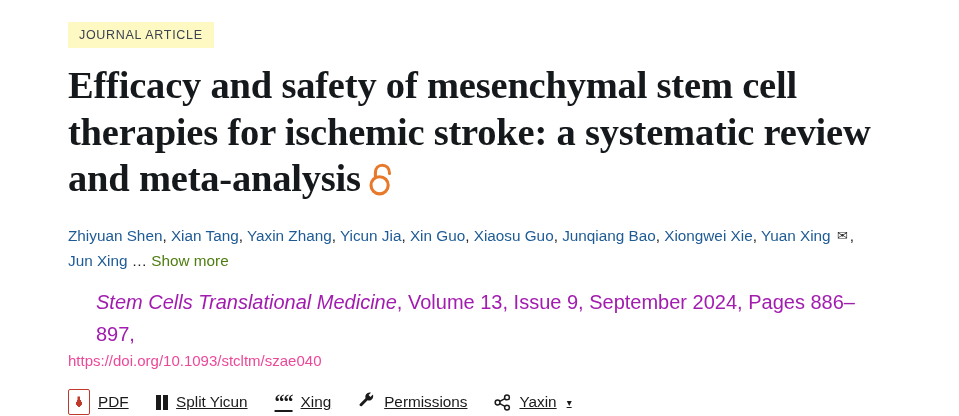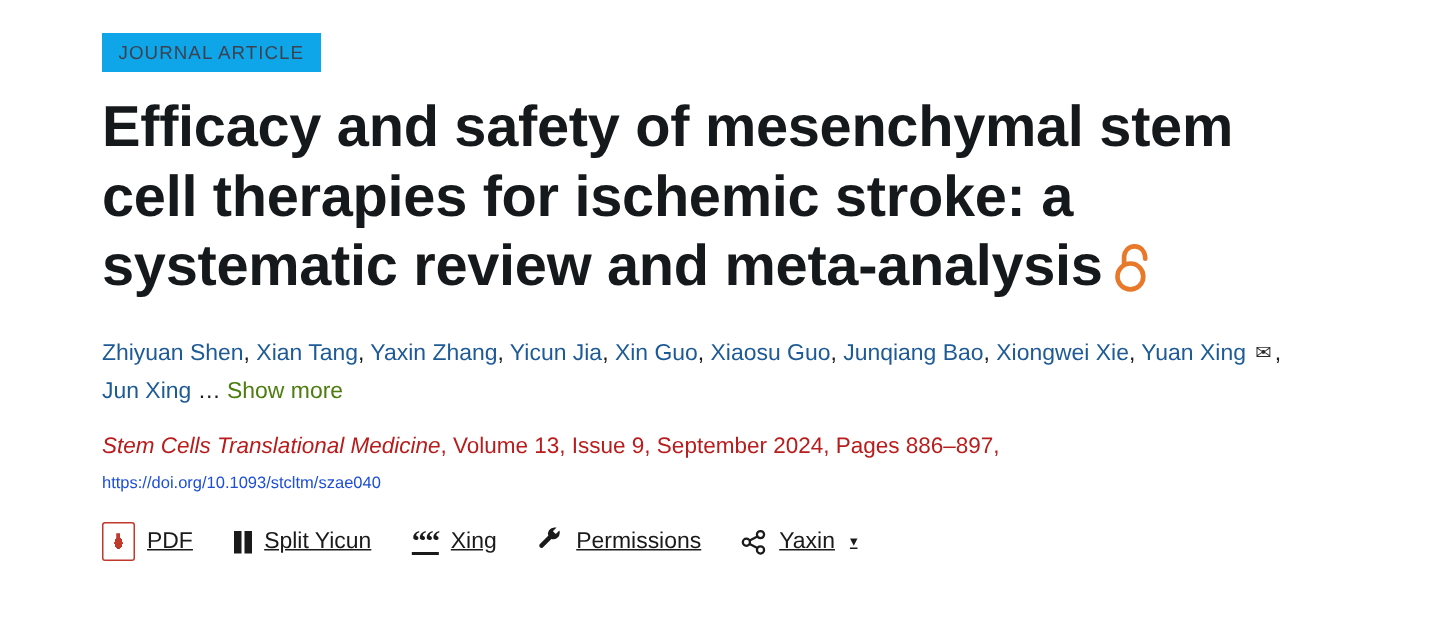--- a/index.html
+++ b/index.html
@@ -16,30 +16,30 @@
   }
   .page {
     position: relative;
     width: 959px;
     height: 416px;
     box-sizing: border-box;
     padding: 22px 70px 0 68px;
   }
   .badge {
     display: inline-block;
-    background: #0ea5e9;
+    background: #fef9c3;
     color: #3c4350;
     font-size: 12.5px;
     letter-spacing: 0.7px;
     font-weight: 400;
     padding: 6px 11px 6px 11px;
     margin-bottom: 14px;
   }
   .title {
-    font-family: Liberation Sans, sans-serif;
+    font-family: Liberation Serif, serif;
     font-size: 38.5px;
     line-height: 1.21;
     font-weight: 700;
     color: #16191c;
     letter-spacing: -0.2px;
     margin: 0 0 16px 0;
     max-width: 840px;
   }
   .oa-icon {
     display: inline-block;
@@ -62,31 +62,32 @@
   .envelope {
     display: inline-block;
     color: #2b2b2b;
     font-size: 13px;
     vertical-align: 1px;
     margin: 0 2px;
   }
   .ellipsis { color: #1a1a1a; }
   .show-more { color: #4d7c0f; cursor: pointer; }
   .citation {
-    font-size: 15px;
-    color: #b91c1c;
+    font-size: 20px;
+    color: #a21caf;
     line-height: 1.6;
     margin-bottom: 2px;
+    margin-left: 28px;
   }
   .citation .journal {
     font-style: italic;
   }
   .doi {
-    font-size: 11px;
-    color: #1d4ed8;
+    font-size: 15px;
+    color: #ec4899;
     text-decoration: none;
     display: inline-block;
     margin-bottom: 14px;
   }
   .pubrow {
     font-size: 15.5px;
     color: #1a1a1a;
     margin-bottom: 20px;
     display: flex;
     align-items: baseline;

